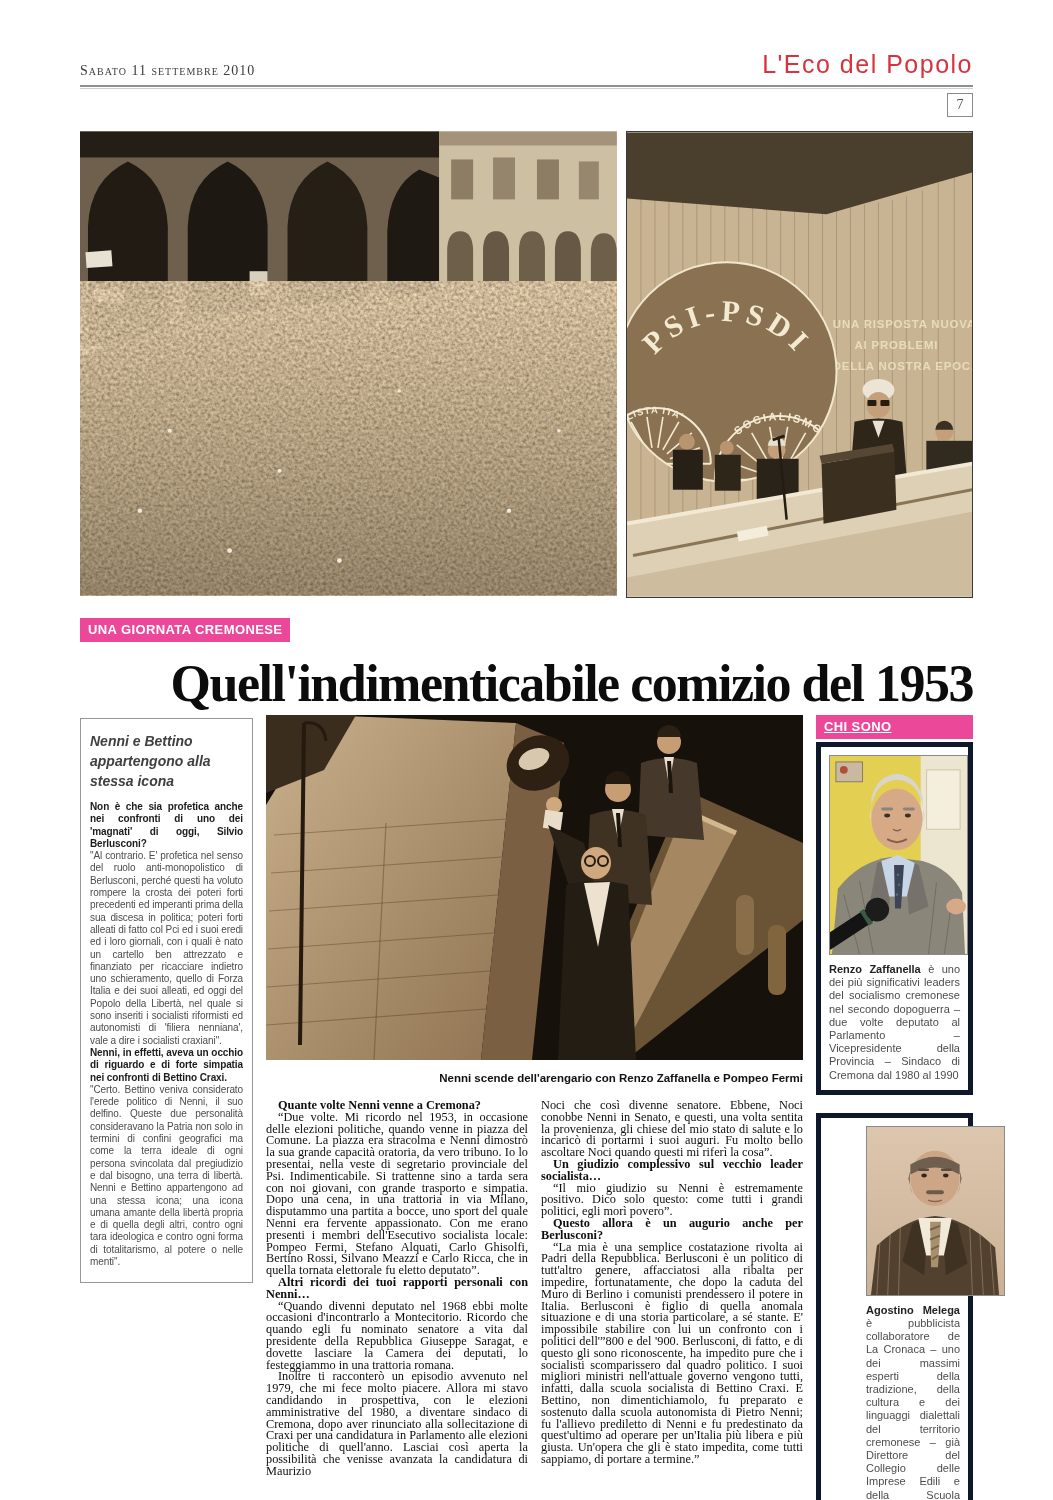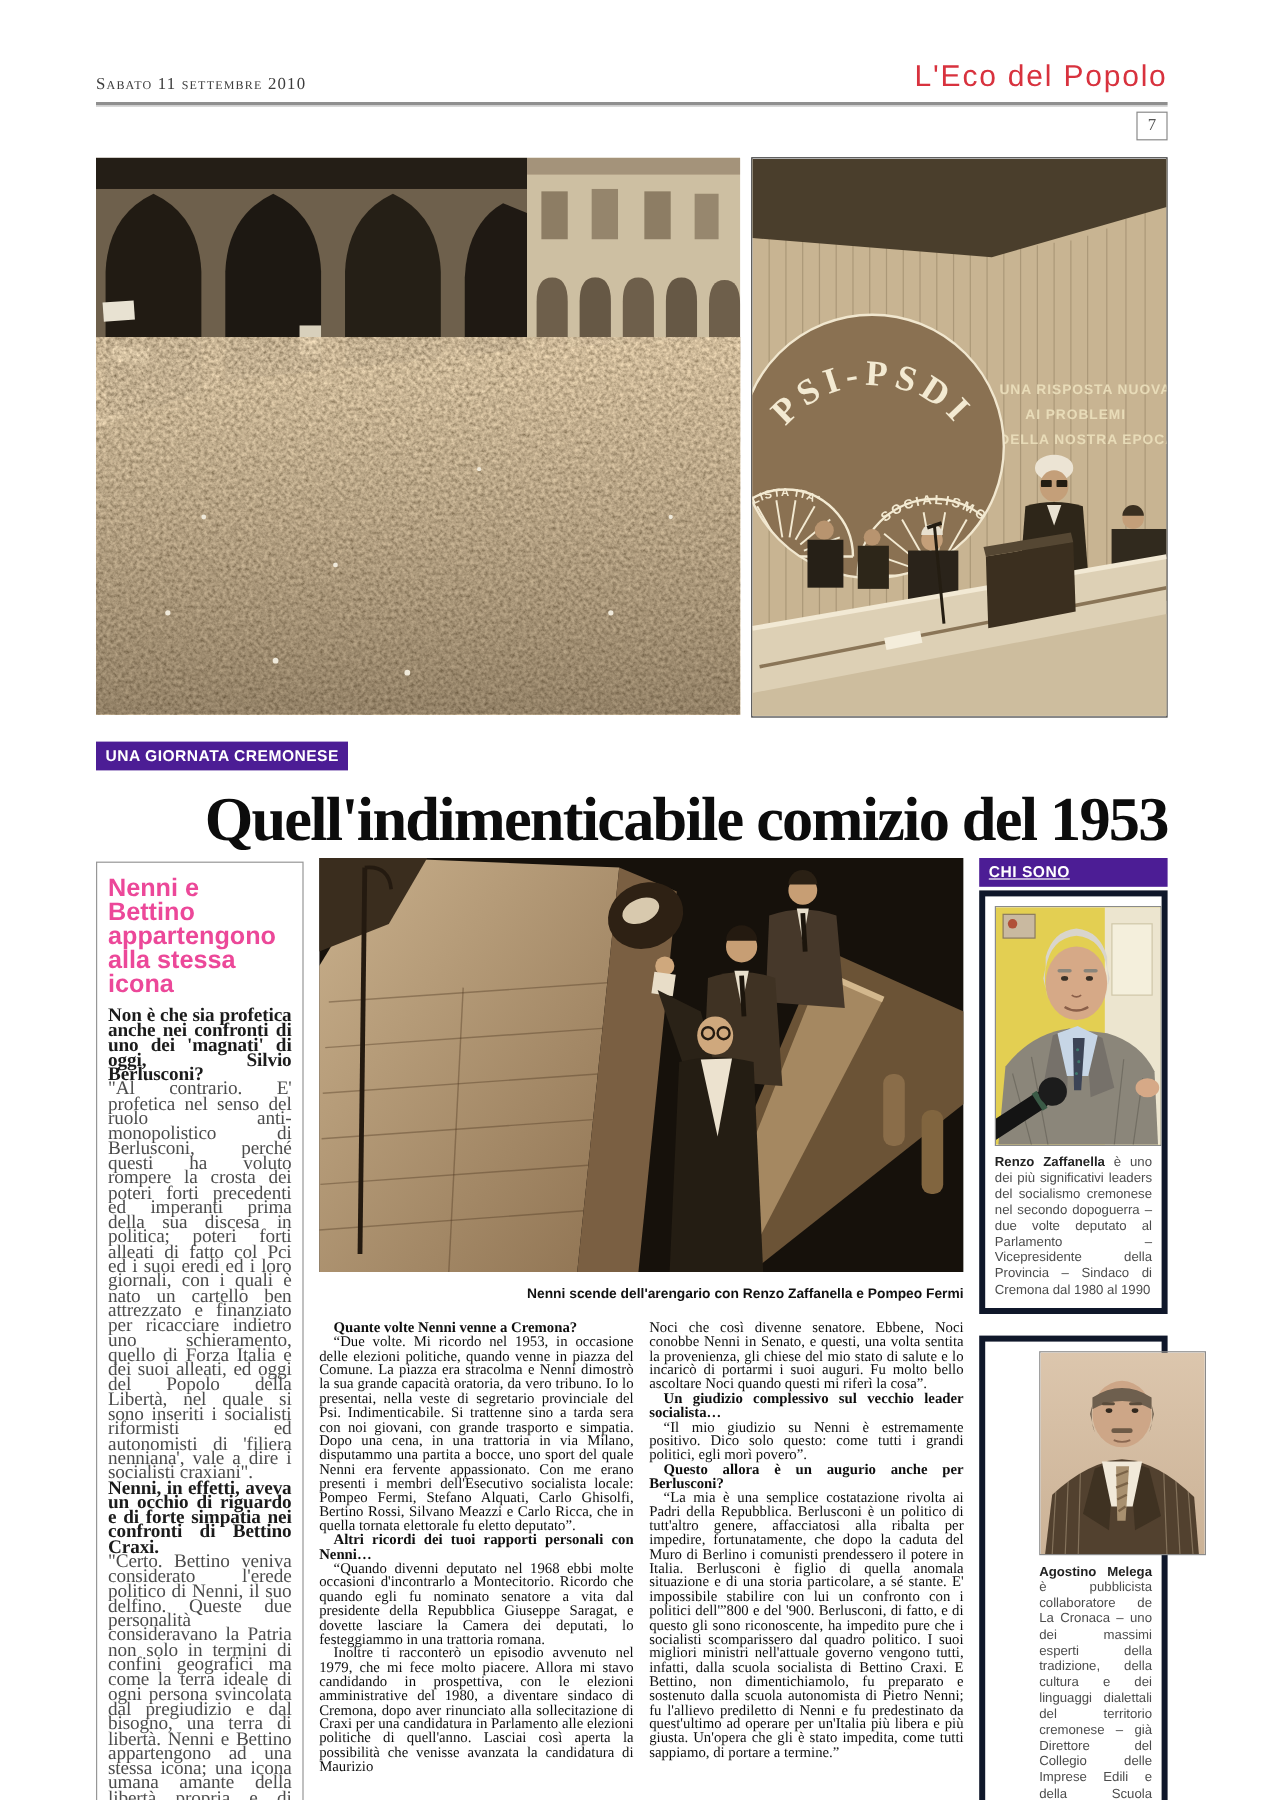--- a/index.html
+++ b/index.html
@@ -14,36 +14,36 @@
   .hdr-rule{margin-top:6px;height:4px;
             background:linear-gradient(#8f8f8f 0 55%,#fff 55% 70%,#cfcfcf 70% 100%);}
   .pagenum-row{display:flex;justify-content:flex-end;margin-top:4px;}
   .pagenum{width:24px;height:22px;border:1px solid #8a8a8a;display:flex;align-items:center;
            justify-content:center;font-family:"Liberation Serif",serif;font-size:14px;color:#555;}
   
   .top-photos{display:flex;gap:9px;margin-top:14px;}
   .ph{display:block;}
   .ph-stage{border:1px solid #3a3a3a;}
   
-  .label-black{background:#4c1d95;color:#fff;font-weight:bold;font-size:13px;
+  .label-black{background:#ec4899;color:#fff;font-weight:bold;font-size:13px;
                letter-spacing:.4px;padding:4px 8px 5px;display:inline-block;box-sizing:border-box;}
   .label-black span{text-decoration:underline;}
   .kicker{margin-top:20px;}
   .kicker span{text-decoration:none;}
   .headline{font-family:"Liberation Serif",serif;font-weight:bold;font-size:52px;
             letter-spacing:-1.5px;text-align:right;margin:12px 0 2px;color:#0c0c0c;white-space:nowrap;}
   .subhead{font-family:"Liberation Serif",serif;font-style:italic;font-size:23px;
            text-align:center;margin:2px 0 14px;color:#121212;white-space:nowrap;}
   
   .grid{display:grid;grid-template-columns:173px 537px 157px;column-gap:13px;align-items:start;}
   .label-full{display:block;width:100%;}
   .sb-box{border:1px solid #979797;margin-top:3px;padding:10px 9px 14px;background:#fff;}
-  .sb-title{font-size:21px;line-height:20px;font-weight:bold;color:#ec4899;margin:2px 0 10px;}
-  .sb p{font-size:16px;line-height:12.3px;color:#4c4c4c;margin:0;text-align:justify;
-        letter-spacing:-.1px;font-family:Liberation Serif, serif;}
+  .sb-title{font-size:14px;line-height:20px;font-weight:bold;color:#404040;margin:2px 0 10px;font-style:italic;}
+  .sb p{font-size:10px;line-height:12.3px;color:#4c4c4c;margin:0;text-align:justify;
+        letter-spacing:-.1px;}
   .sb p.bold{color:#1b1b1b;font-weight:bold;}
   
   .figure{margin:0;}
   .caption{margin-top:8px;text-align:right;font-size:11.5px;font-weight:bold;color:#111;}
   .art{display:flex;gap:13px;margin-top:16px;}
   .art-col{width:262px;}
   .art p{font-family:"Liberation Serif",serif;font-size:12.3px;line-height:11.8px;
          color:#0e0e0e;margin:0;text-align:justify;}
   .art p.q{font-weight:bold;text-indent:12px;}
   .art p.a{text-indent:12px;}

